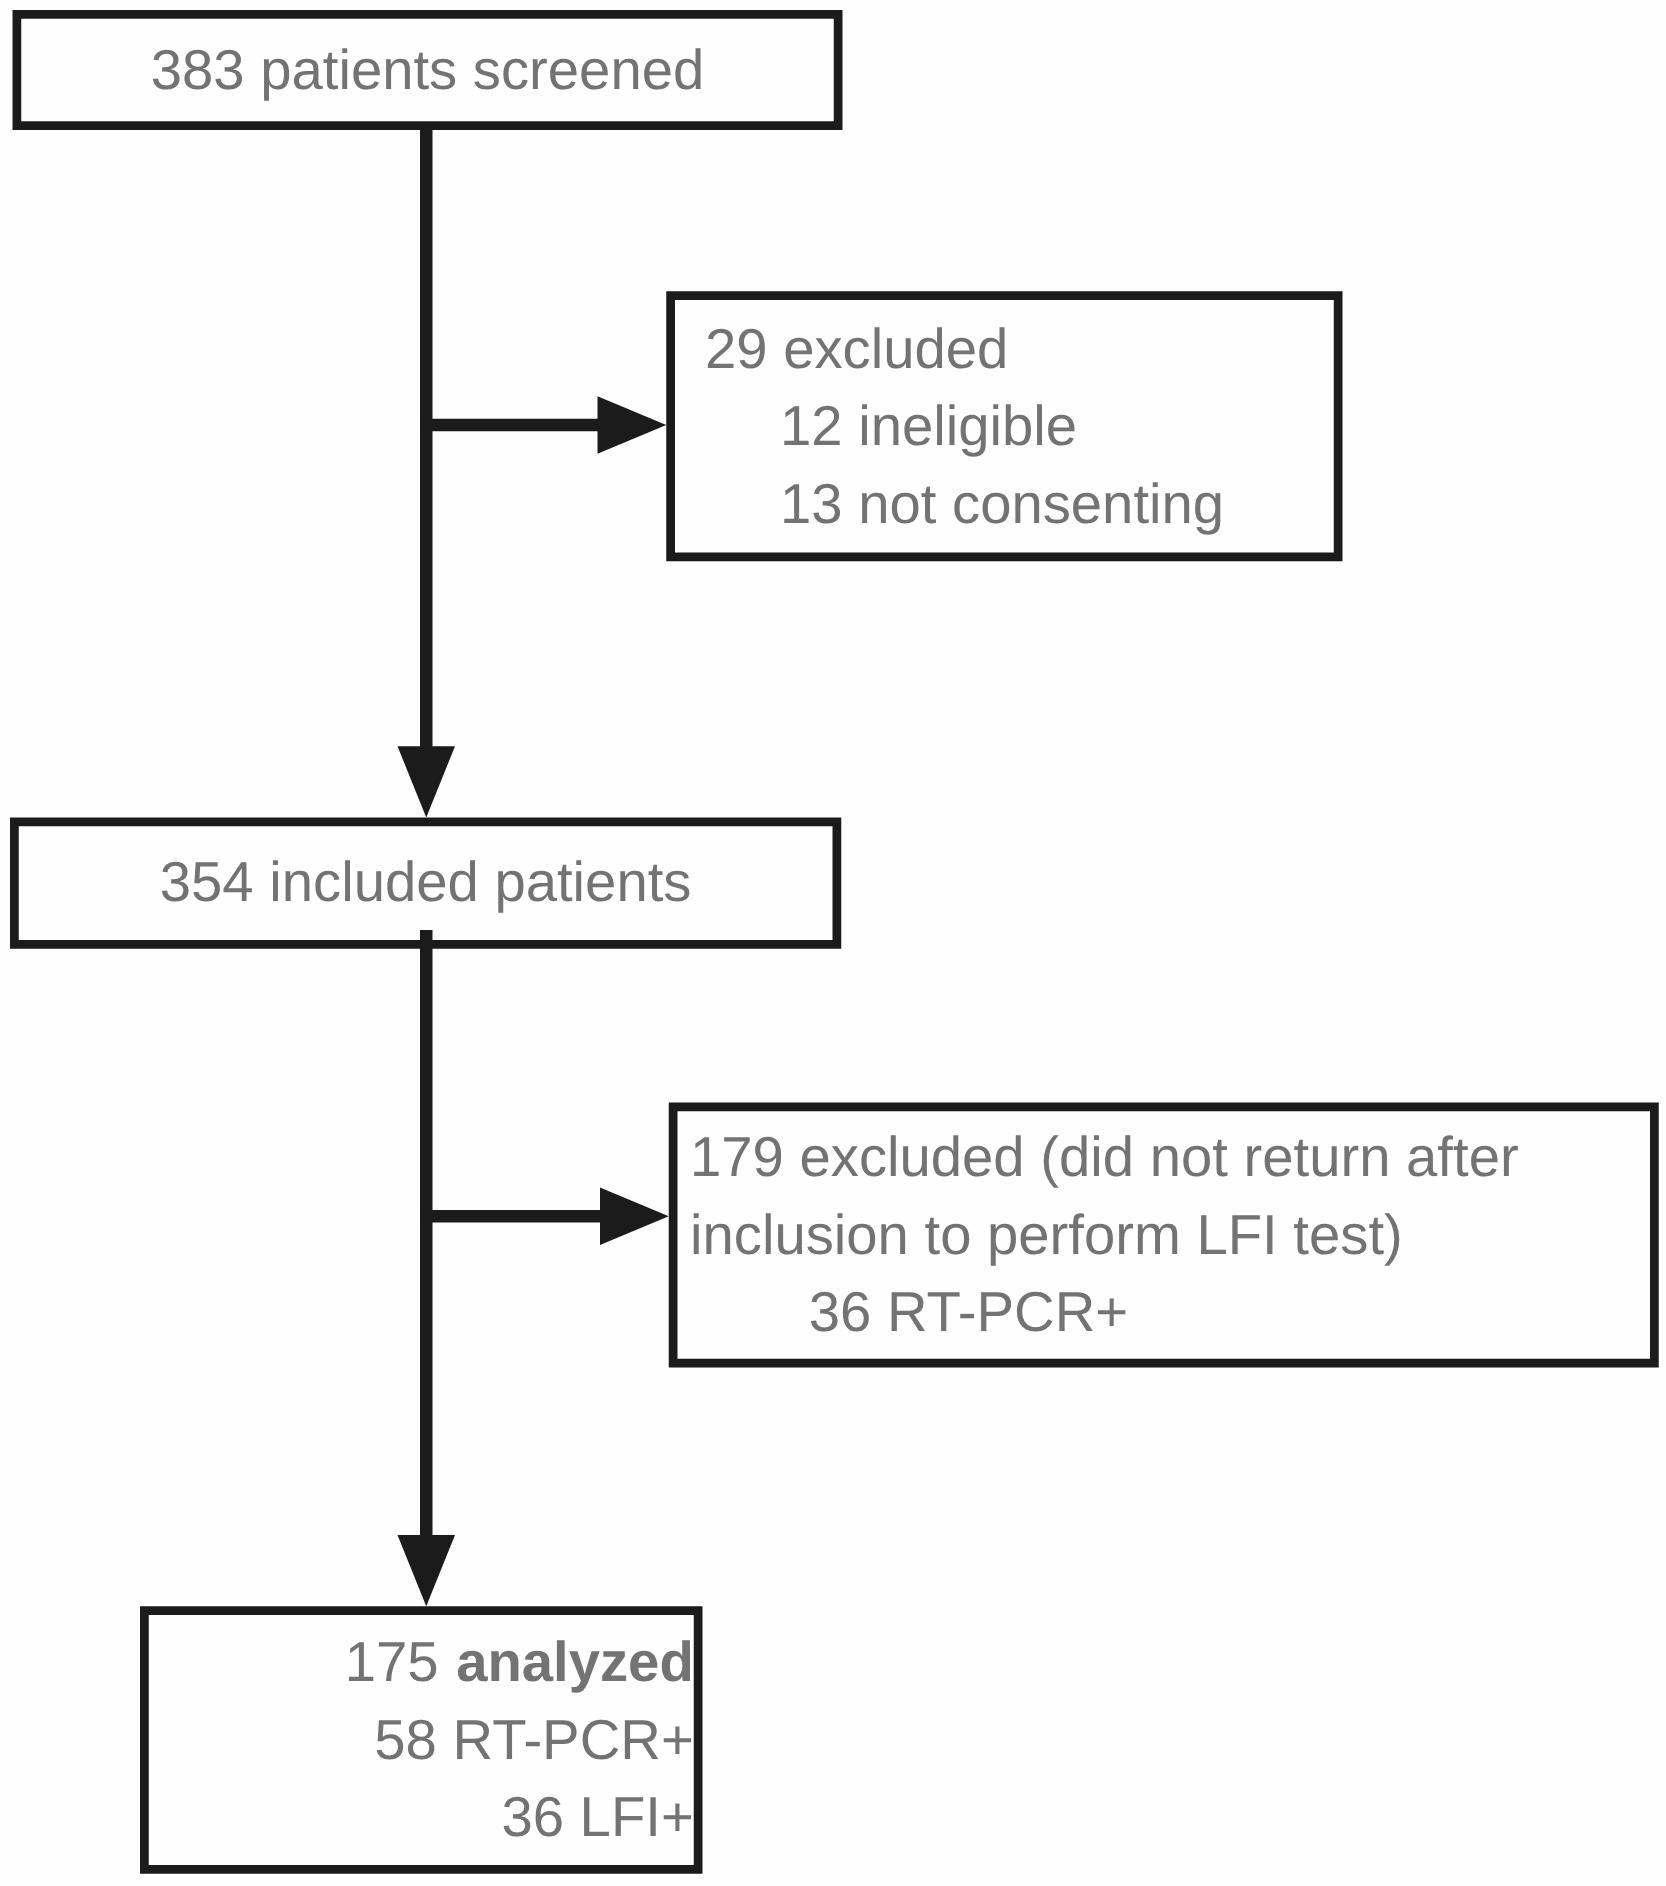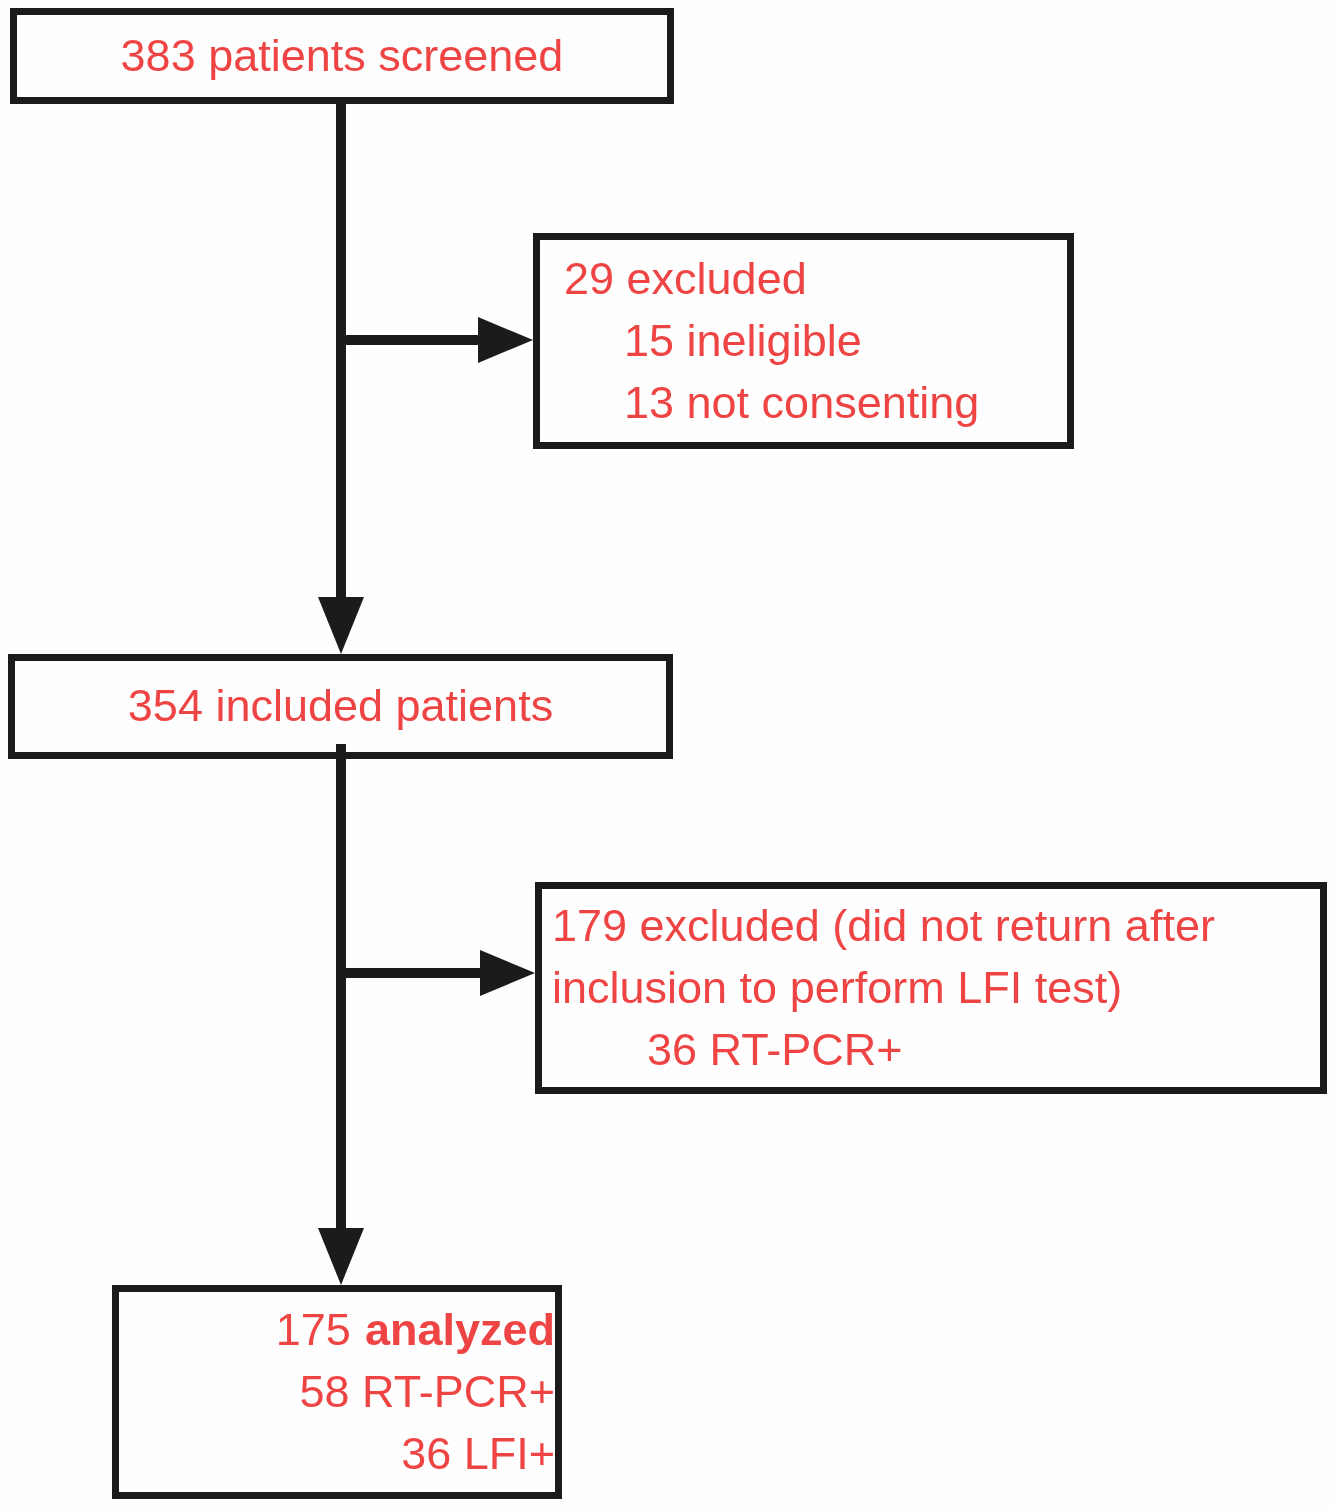--- a/index.html
+++ b/index.html
@@ -6,21 +6,21 @@
     margin: 0;
     padding: 0;
     background: #ffffff;
   }
   #canvas {
     position: relative;
     width: 1333px;
     height: 1509px;
     background: #fefefe;
     font-family: "Liberation Sans", "DejaVu Sans", sans-serif;
-    color: #ef4444;
+    color: #737373;
     overflow: hidden;
   }
   .box {
     position: absolute;
     box-sizing: border-box;
     background: #fefefe;
     border: 7px solid #1b1b1b;
     font-size: 45px;
     line-height: 1.38;
     display: flex;
@@ -87,21 +87,21 @@
   </div>
 
   <div class="vline" id="vline1"></div>
   <div class="arrow-down" id="arrowdown1"></div>
 
   <div class="hline" id="hline1"></div>
   <div class="arrow-right" id="arrowright1"></div>
 
   <div class="box" id="box-excl1">
     <div>29 excluded</div>
-    <div class="indent1">15 ineligible</div>
+    <div class="indent1">12 ineligible</div>
     <div class="indent1">13 not consenting</div>
   </div>
 
   <div class="box centered" id="box-included">
     <span>354 included patients</span>
   </div>
 
   <div class="vline" id="vline2"></div>
   <div class="arrow-down" id="arrowdown2"></div>
 

